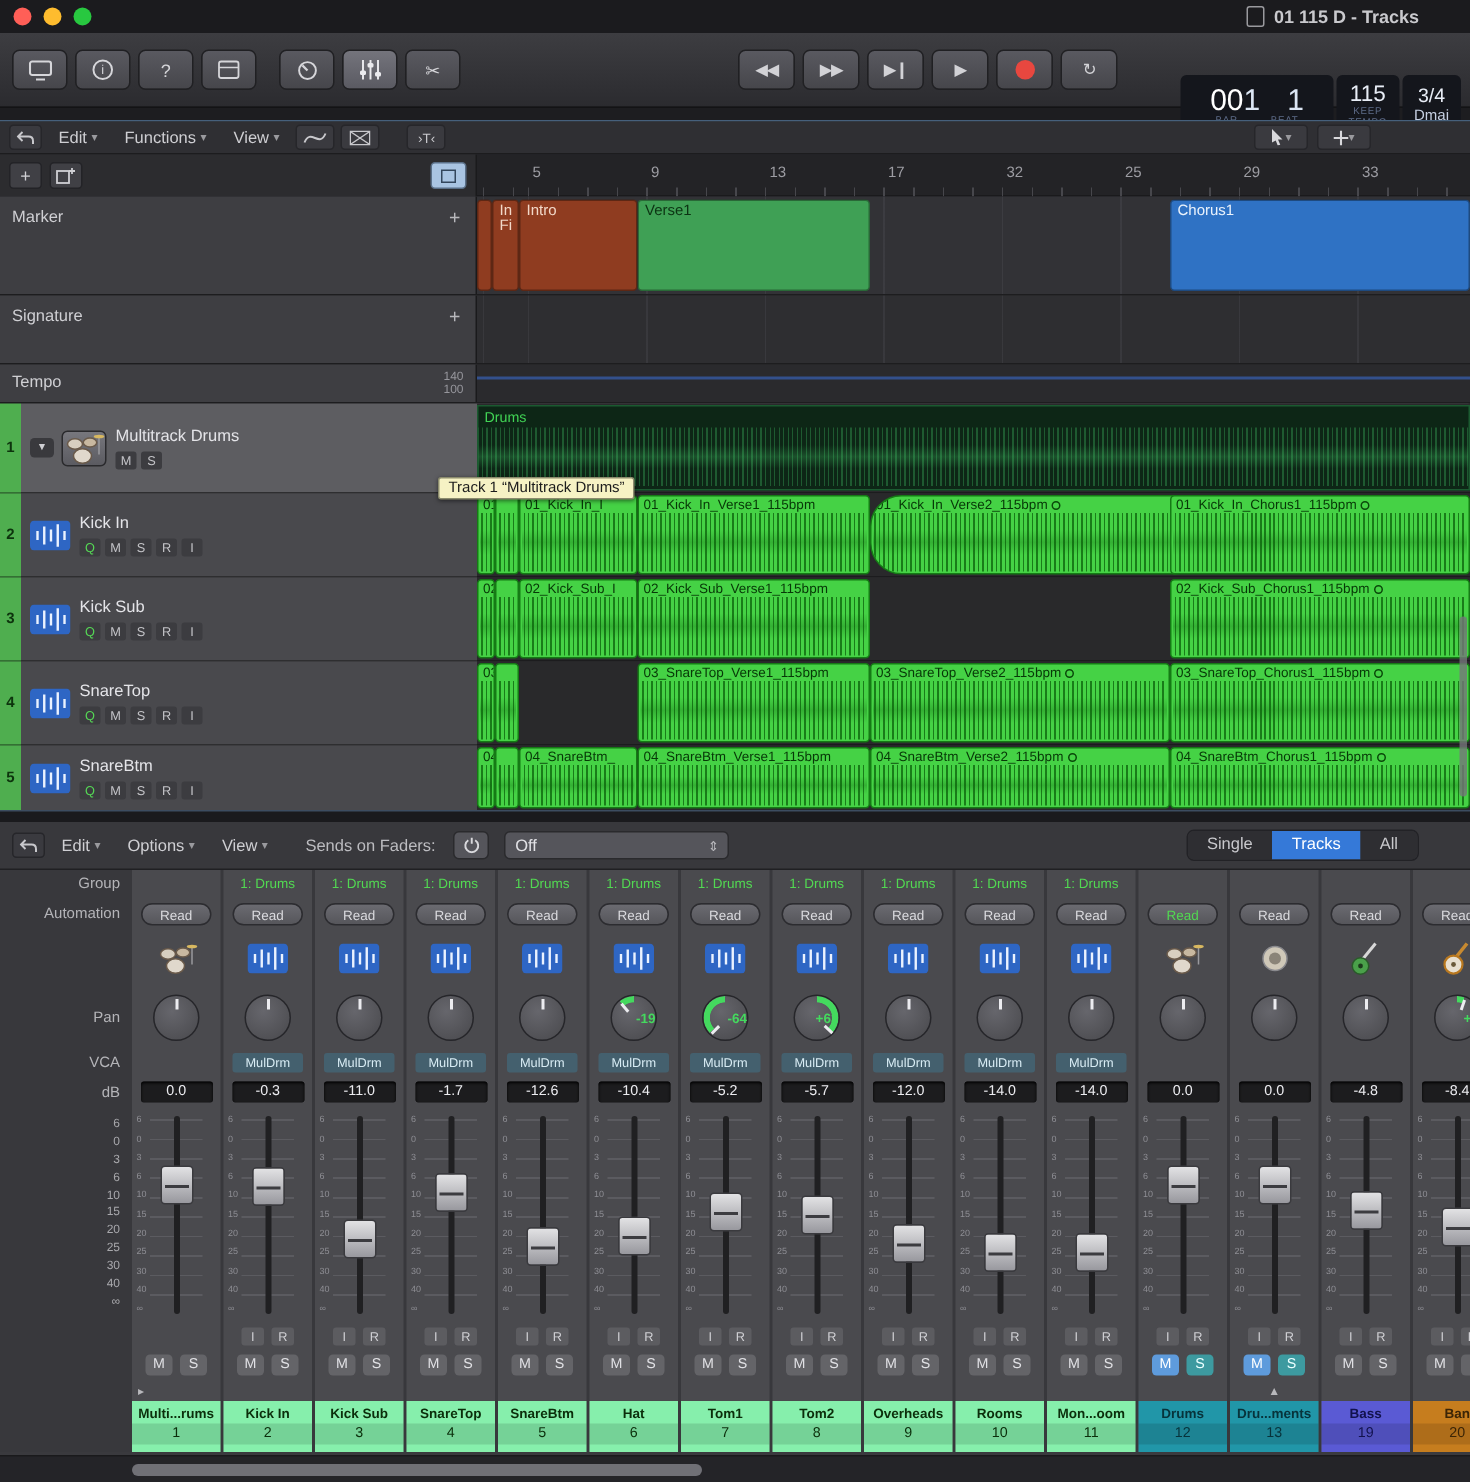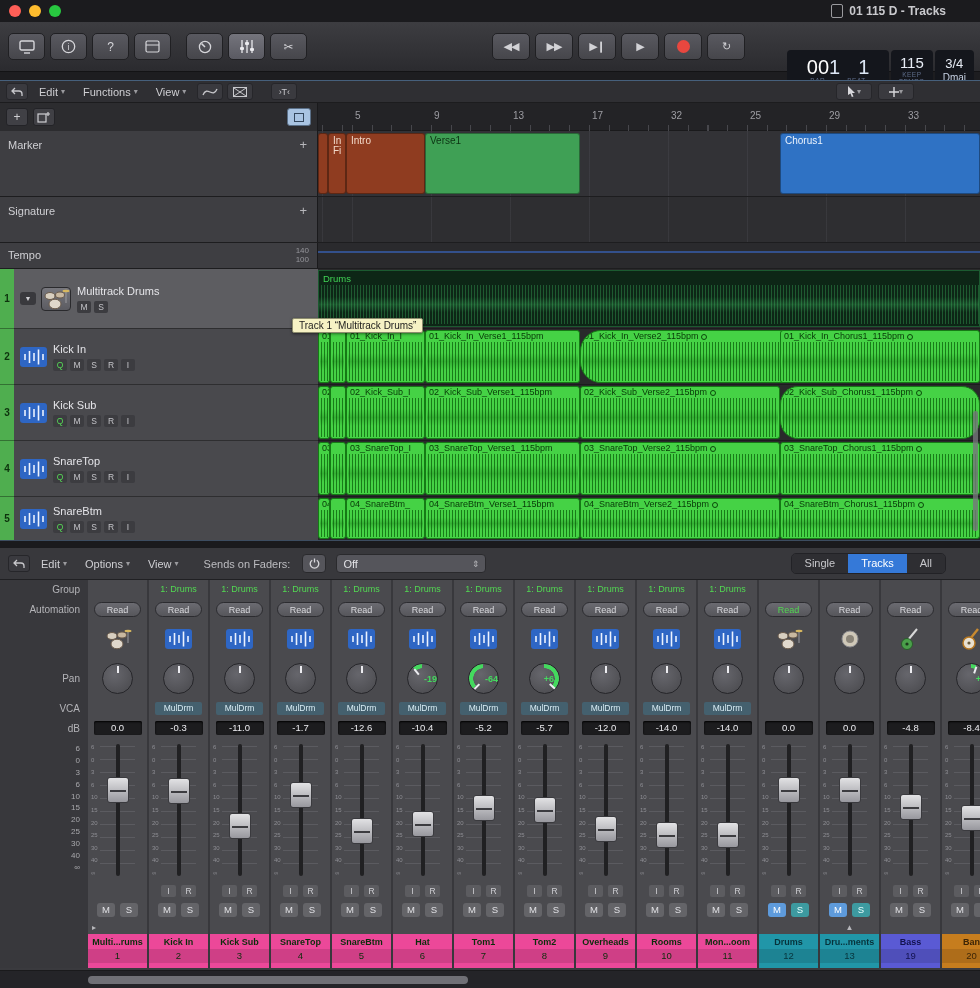--- a/index.html
+++ b/index.html
@@ -150,21 +150,21 @@
   .msrow{height:20px;display:flex;align-items:center;justify-content:center;gap:5px;}
   .msb{width:18px;height:14px;line-height:14px;text-align:center;border-radius:3px;background:#646468;color:#e0e0e4;font-size:9.5px;}
   .msb.mon{background:#5e9bdc;color:#fff;}
   .msb.son{background:#3d9aa0;color:#eaffff;}
   .arrowrow{height:14px;display:flex;align-items:center;color:#b8b8bc;font-size:8px;}
   .arr.r{margin-left:4px;}
   .arr.u{margin:0 auto;}
   .namecell{height:34px;text-align:center;padding-top:3px;}
   .nm{font-size:9px;font-weight:bold;white-space:nowrap;overflow:hidden;}
   .nnum{font-size:9.5px;margin-top:2px;height:14px;line-height:14px;background:rgba(0,0,0,.12);}
-  .nc-green{background:#ec4899;color:#0b2e0b;}
+  .nc-green{background:#86efac;color:#0b2e0b;}
   .nc-teal{background:#2196a8;color:#07333b;}
   .nc-indigo{background:#5a5ad4;color:#12124e;}
   .nc-orange{background:#c67d1e;color:#3c2506;}
   .mx-bottom{position:absolute;left:0;bottom:0;width:980px;height:18px;background:#242428;border-top:1px solid #1a1a1c;}
   .hthumb{position:absolute;left:88px;top:5px;width:380px;height:8px;border-radius:4px;background:#707076;}
 </style>
 </head>
 <body>
 
 <div id="app">
@@ -587,40 +587,32 @@
               <div class="rwave"></div>
             </div>
             <div class="region" style="left: 28px; width: 79px;">
               <div class="rlabel">02_Kick_Sub_I</div>
               <div class="rwave"></div>
             </div>
             <div class="region" style="left: 107px; width: 155px;">
               <div class="rlabel">02_Kick_Sub_Verse1_115bpm</div>
               <div class="rwave"></div>
             </div>
-            <div class="region" style="left: 262px; width: 200px;">
-              <div class="rlabel">02_Kick_Sub_Verse2_115bpm<span class="loopc"></span></div>
-              <div class="rwave"></div>
-            </div>
-            <div class="region" style="left: 462px; width: 200px; border-radius: 18px;">
+            <div class="region" style="left: 462px; width: 200px;">
               <div class="rlabel">02_Kick_Sub_Chorus1_115bpm<span class="loopc"></span></div>
               <div class="rwave"></div>
             </div>
           </div>
           <div class="crow grid-bg" style="height: 56px;">
             <div class="region" style="left: 0px; width: 12px;">
               <div class="rlabel">03</div>
               <div class="rwave"></div>
             </div>
             <div class="region" style="left: 12px; width: 16px;">
               <div class="rlabel"></div>
-              <div class="rwave"></div>
-            </div>
-            <div class="region" style="left: 28px; width: 79px;">
-              <div class="rlabel">03_SnareTop_I</div>
               <div class="rwave"></div>
             </div>
             <div class="region" style="left: 107px; width: 155px;">
               <div class="rlabel">03_SnareTop_Verse1_115bpm</div>
               <div class="rwave"></div>
             </div>
             <div class="region" style="left: 262px; width: 200px;">
               <div class="rlabel">03_SnareTop_Verse2_115bpm<span class="loopc"></span></div>
               <div class="rwave"></div>
             </div>

